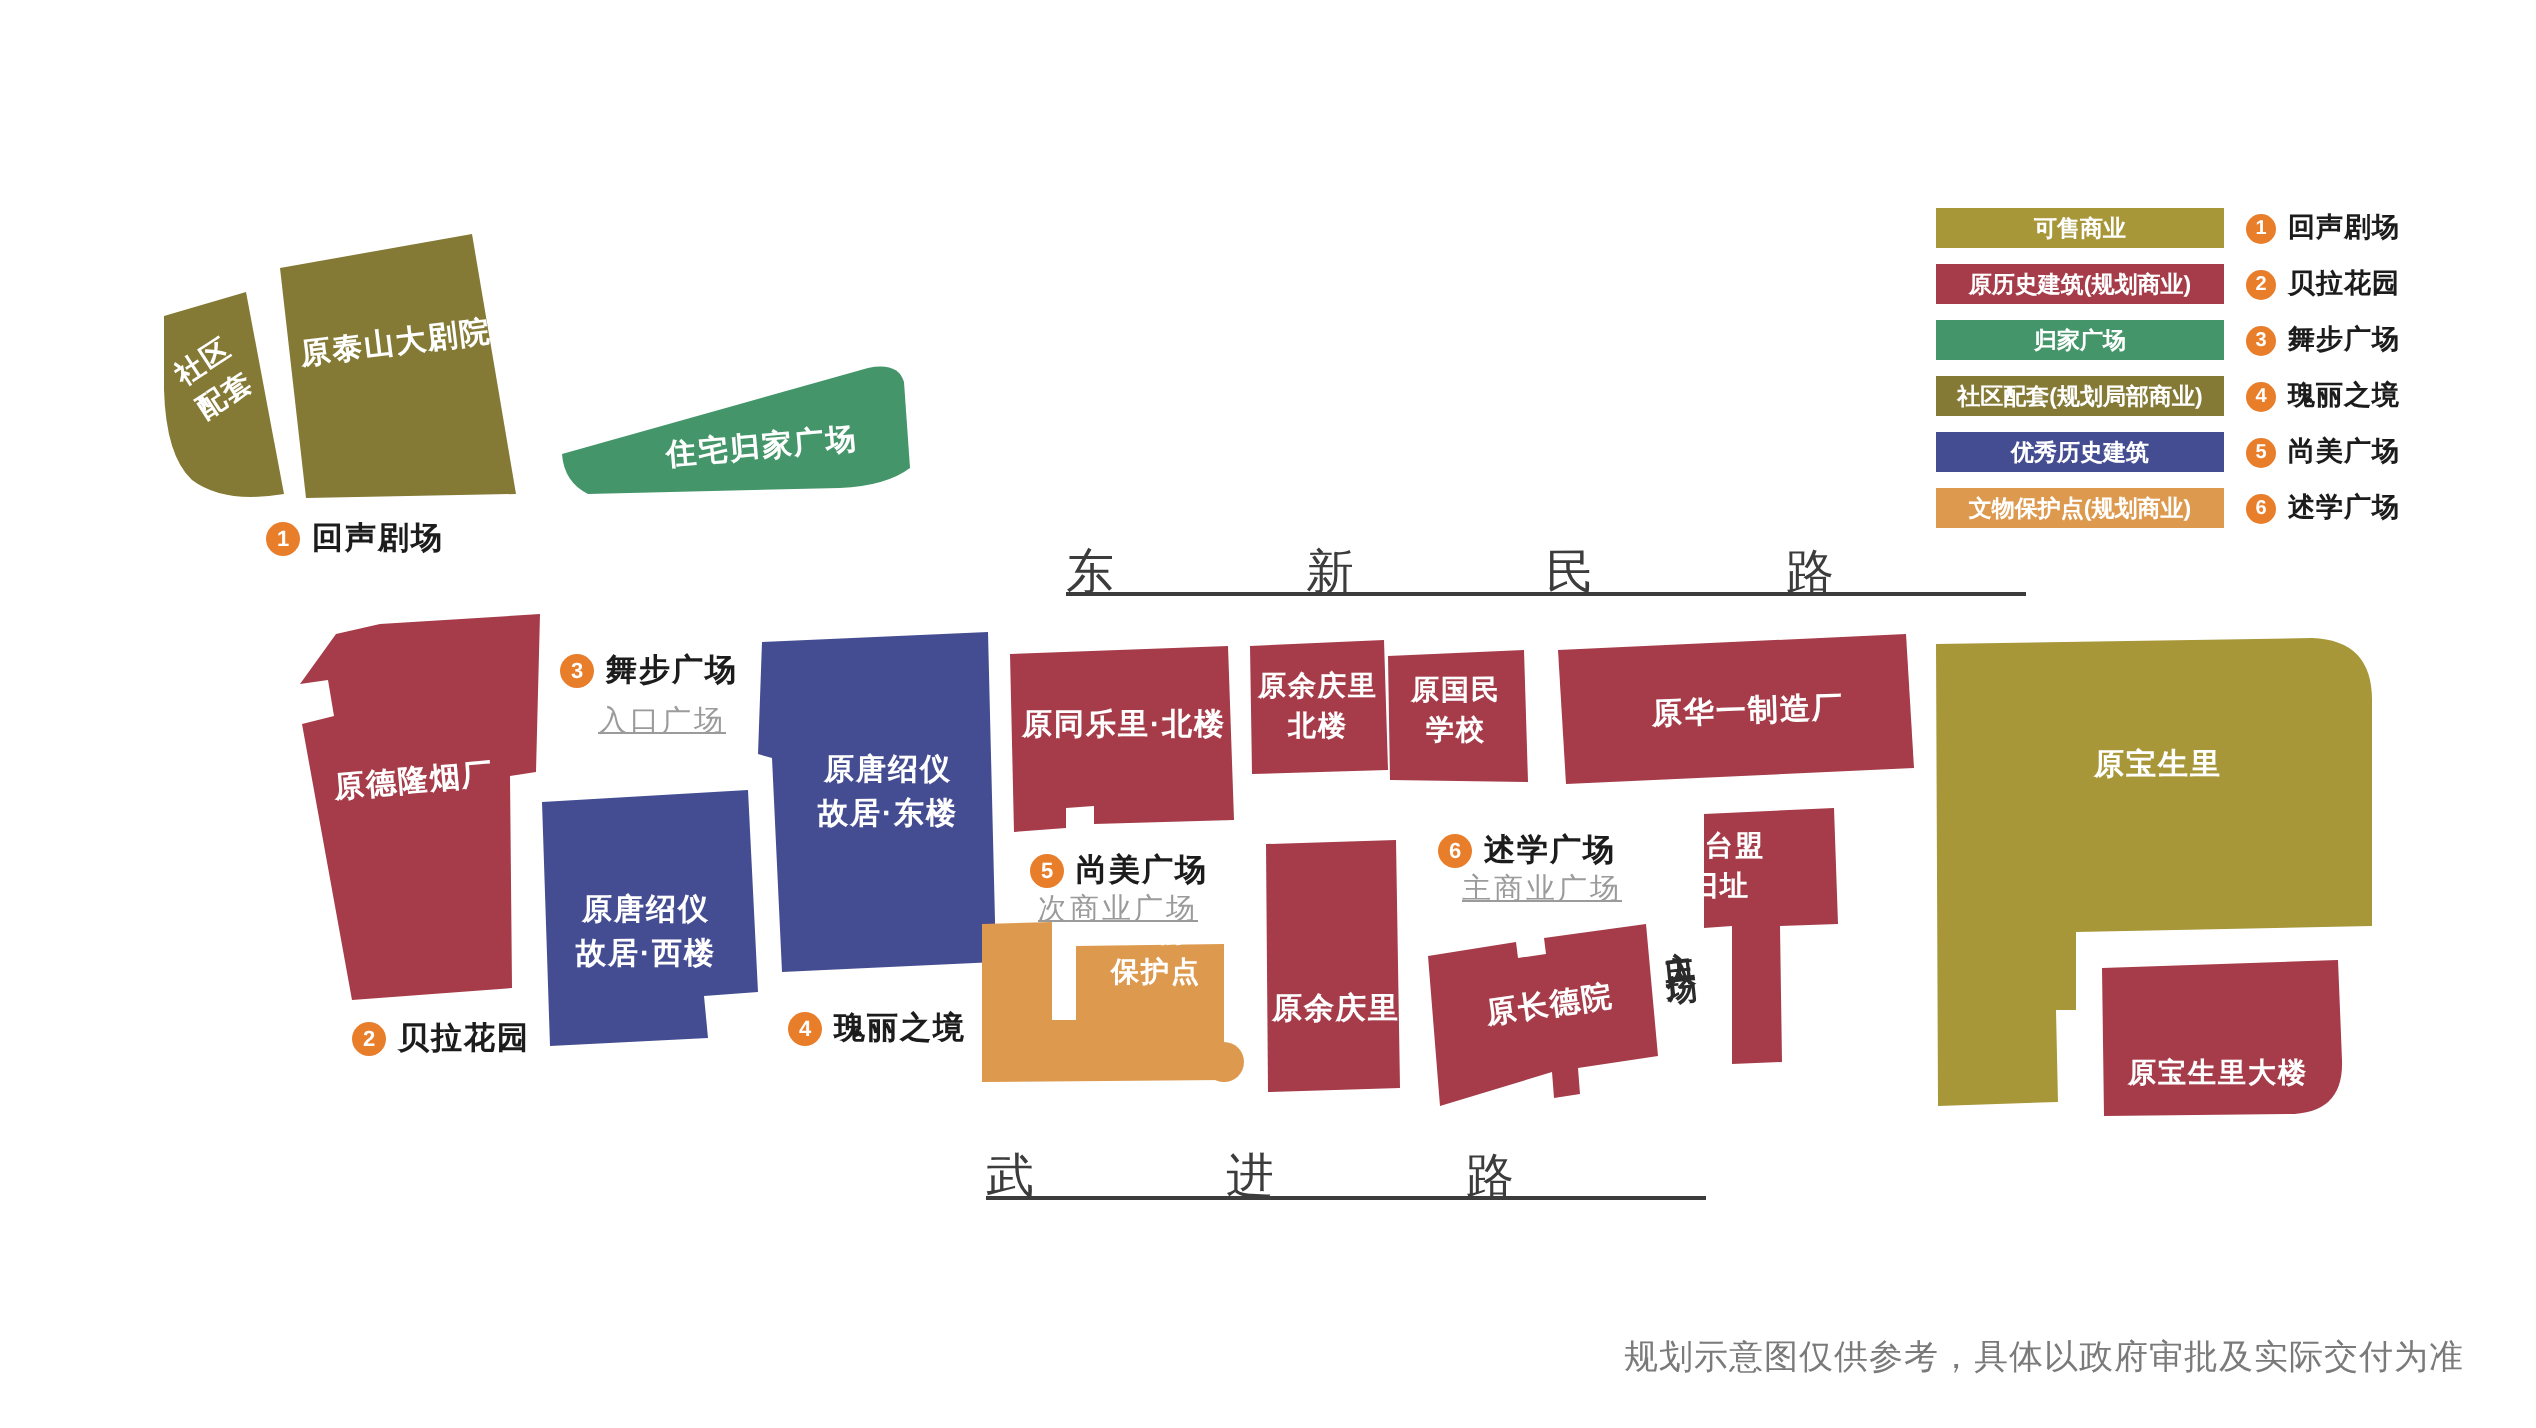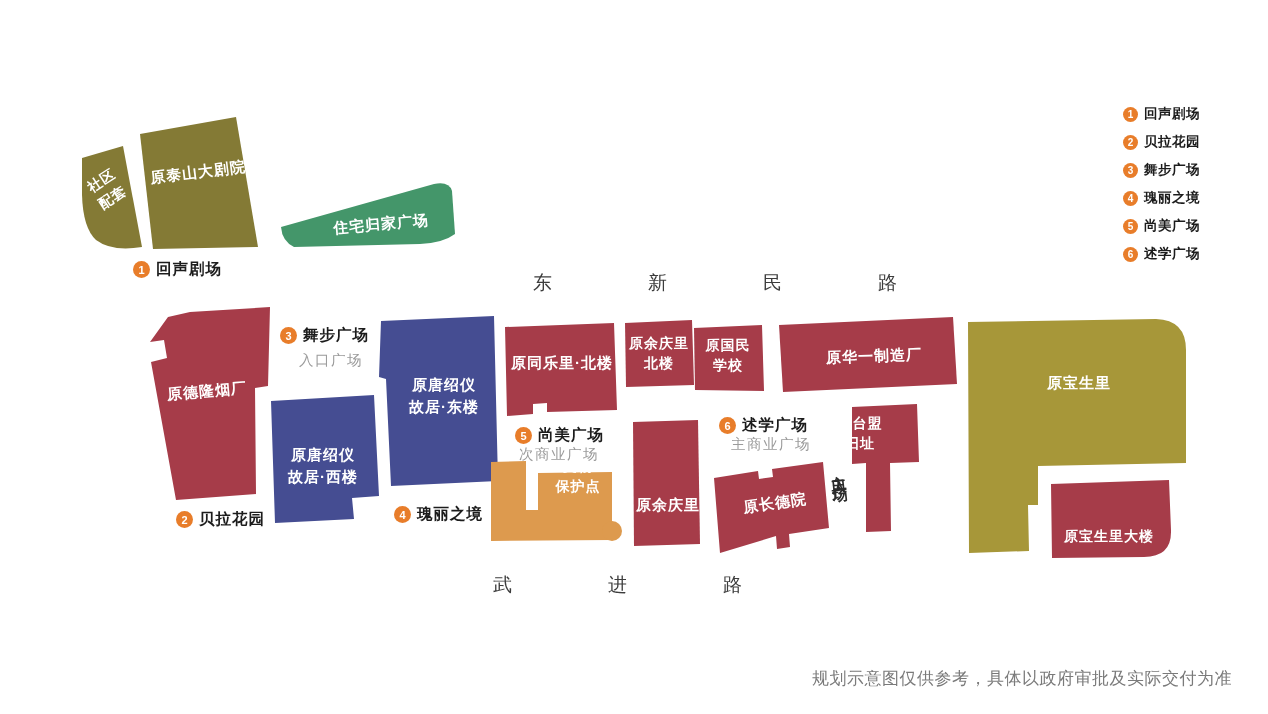--- a/index.html
+++ b/index.html
@@ -9,23 +9,23 @@
   
   .bl{position:absolute;color:#ffffff;font-weight:600;font-size:15px;line-height:1.45;
       text-align:center;white-space:pre-line;letter-spacing:1px;
       transform:translate(-50%,-50%);pointer-events:none;}
   .bl.small{font-size:14px;}
   
   .marker{position:absolute;display:flex;align-items:center;gap:6px;}
   .marker .num{width:17px;height:17px;border-radius:50%;background:var(--color-marker);
       color:#fff;font-size:11px;font-weight:700;display:flex;align-items:center;justify-content:center;flex:0 0 17px;}
   .marker .mlabel{font-size:15.5px;font-weight:700;color:#1c1c1c;letter-spacing:1px;white-space:nowrap;}
-  .sub-label{position:absolute;font-size:14.5px;color:var(--color-sub-label);letter-spacing:1.5px;white-space:nowrap;}
+  .sub-label{position:absolute;font-size:14.5px;color:var(--color-sub-label);letter-spacing:1.5px;white-space:nowrap;text-decoration:underline;}
   
-  .road{position:absolute;font-size:19px;color:var(--color-road-text);letter-spacing:96px;white-space:nowrap;}
+  .road{position:absolute;font-size:24px;color:var(--color-road-text);letter-spacing:96px;white-space:nowrap;text-decoration:underline;}
   
   .v-label{position:absolute;writing-mode:vertical-rl;font-size:15px;font-weight:600;color:#2b2b2b;
       letter-spacing:3px;transform:rotate(-6deg);}
   
   .legend-patches{position:absolute;left:968px;top:104px;}
   .legend-patch{width:144px;height:20px;margin-bottom:8px;color:#fff;font-size:11.5px;font-weight:600;
       display:flex;align-items:center;justify-content:center;white-space:nowrap;}
   .bg-saleable{background:var(--color-saleable);}
   .bg-historic{background:var(--color-historic);}
   .bg-homecoming{background:var(--color-homecoming);}
@@ -116,20 +116,28 @@
     <span class="num">6</span>
     <span class="mlabel">述学广场</span>
   </div>
   <div class="sub-label" style="left:731px;top:435px;">主商业广场</div>
 
   <div class="road" style="left:533px;top:270px;">东新民路</div>
   <div class="road" style="left:493px;top:572px;">武进路</div>
 
   <div class="v-label" style="left:831px;top:463px;height:86px;">主入口广场</div>
 
+  <div class="legend-patches">
+    <div class="legend-patch bg-saleable">可售商业</div>
+    <div class="legend-patch bg-historic">原历史建筑(规划商业)</div>
+    <div class="legend-patch bg-homecoming">归家广场</div>
+    <div class="legend-patch bg-community">社区配套(规划局部商业)</div>
+    <div class="legend-patch bg-heritage">优秀历史建筑</div>
+    <div class="legend-patch bg-relic">文物保护点(规划商业)</div>
+  </div>
 
   <div class="legend-list">
     <div class="legend-item">
       <span class="num">1</span>
       <span class="llabel">回声剧场</span>
     </div>
     <div class="legend-item">
       <span class="num">2</span>
       <span class="llabel">贝拉花园</span>
     </div>

